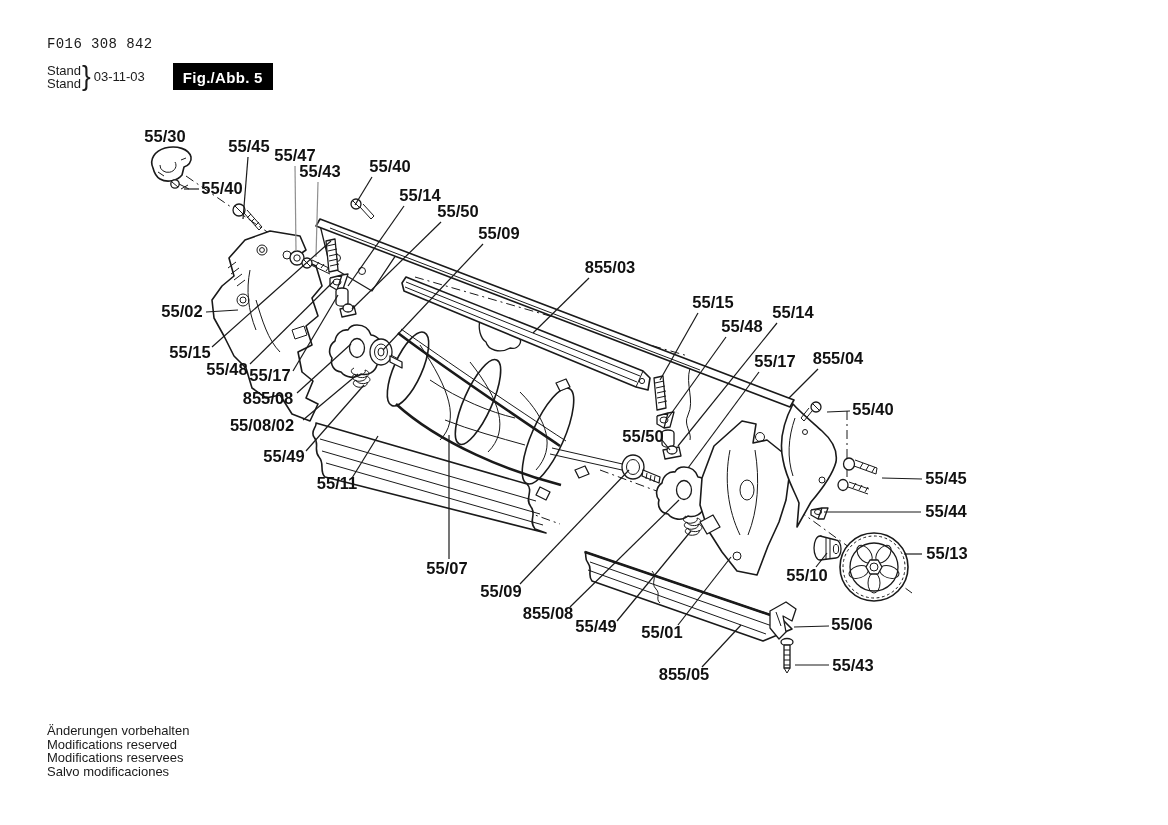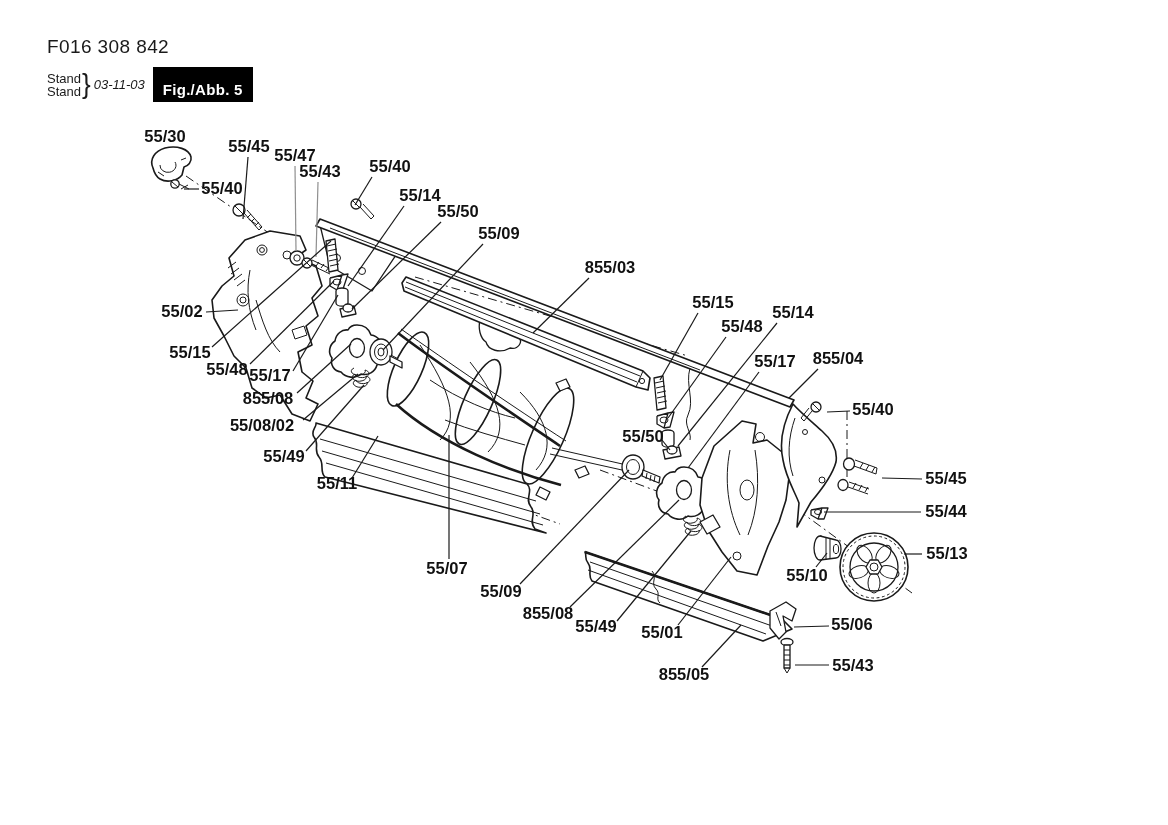--- a/index.html
+++ b/index.html
@@ -1,25 +1,25 @@
 <!DOCTYPE html>
 <html><head>
 <meta charset="utf-8">
 <style>
   html,body{margin:0;padding:0;background:#ffffff;}
   #page{position:relative;width:1168px;height:825px;background:#ffffff;overflow:hidden;
         font-family:"Liberation Sans", sans-serif;color:#1a1a1a;}
   #header{position:absolute;left:47px;top:36px;}
-  #part-number{font-size:19px;letter-spacing:.4px;}
+  #part-number{font-size:14px;letter-spacing:.4px;font-family:Liberation Mono, monospace;}
   #stand-row{display:flex;align-items:center;margin-top:9px;}
   #stand-col{display:flex;flex-direction:column;font-size:13px;line-height:13px;}
   #brace{font-size:26px;font-weight:400;margin:0 3px 0 1px;transform:scaleY(1.05);}
-  #issue-date{font-size:13px;margin-right:8px;font-style:italic;}
+  #issue-date{font-size:13px;margin-right:28px;}
   #fig-box{background:#000;color:#fff;font-weight:bold;font-size:15px;
-           padding:14px 10px 4px 10px;letter-spacing:.3px;}
+           padding:6px 10px 4px 10px;letter-spacing:.3px;}
   #footer{position:absolute;left:47px;top:724px;font-size:13px;line-height:13.2px;}
   #footer div{margin-bottom:0.5px;}
   svg{position:absolute;left:0;top:0;}
   .outline{fill:#ffffff;stroke:#1a1a1a;stroke-width:1.6;stroke-linejoin:round;}
   .outline2{fill:#ffffff;stroke:#1a1a1a;stroke-width:1.3;stroke-linejoin:round;}
   .detail{fill:none;stroke:#1a1a1a;stroke-width:1;stroke-linejoin:round;}
   .thick{fill:none;stroke:#1a1a1a;stroke-width:2.6;}
   .dash{fill:none;stroke:#1a1a1a;stroke-width:1;stroke-dasharray:9 4 2 4;}
   .leader{stroke:#1a1a1a;stroke-width:1.2;fill:none;}
   .leader.gray{stroke:#8f8f8f;}
@@ -307,13 +307,19 @@
         <text x="684" y="680" text-anchor="middle" class="part-label">855/05</text>
         <text x="852" y="630" text-anchor="middle" class="part-label">55/06</text>
         <text x="853" y="671" text-anchor="middle" class="part-label">55/43</text>
         <text x="946" y="484" text-anchor="middle" class="part-label">55/45</text>
         <text x="946" y="517" text-anchor="middle" class="part-label">55/44</text>
         <text x="947" y="559" text-anchor="middle" class="part-label">55/13</text>
         <text x="807" y="581" text-anchor="middle" class="part-label">55/10</text>
       </g>
   </svg>
 
+  <div id="footer">
+    <div>Änderungen vorbehalten</div>
+    <div>Modifications reserved</div>
+    <div>Modifications reservees</div>
+    <div>Salvo modificaciones</div>
+  </div>
 </div>
 
 </body></html>

